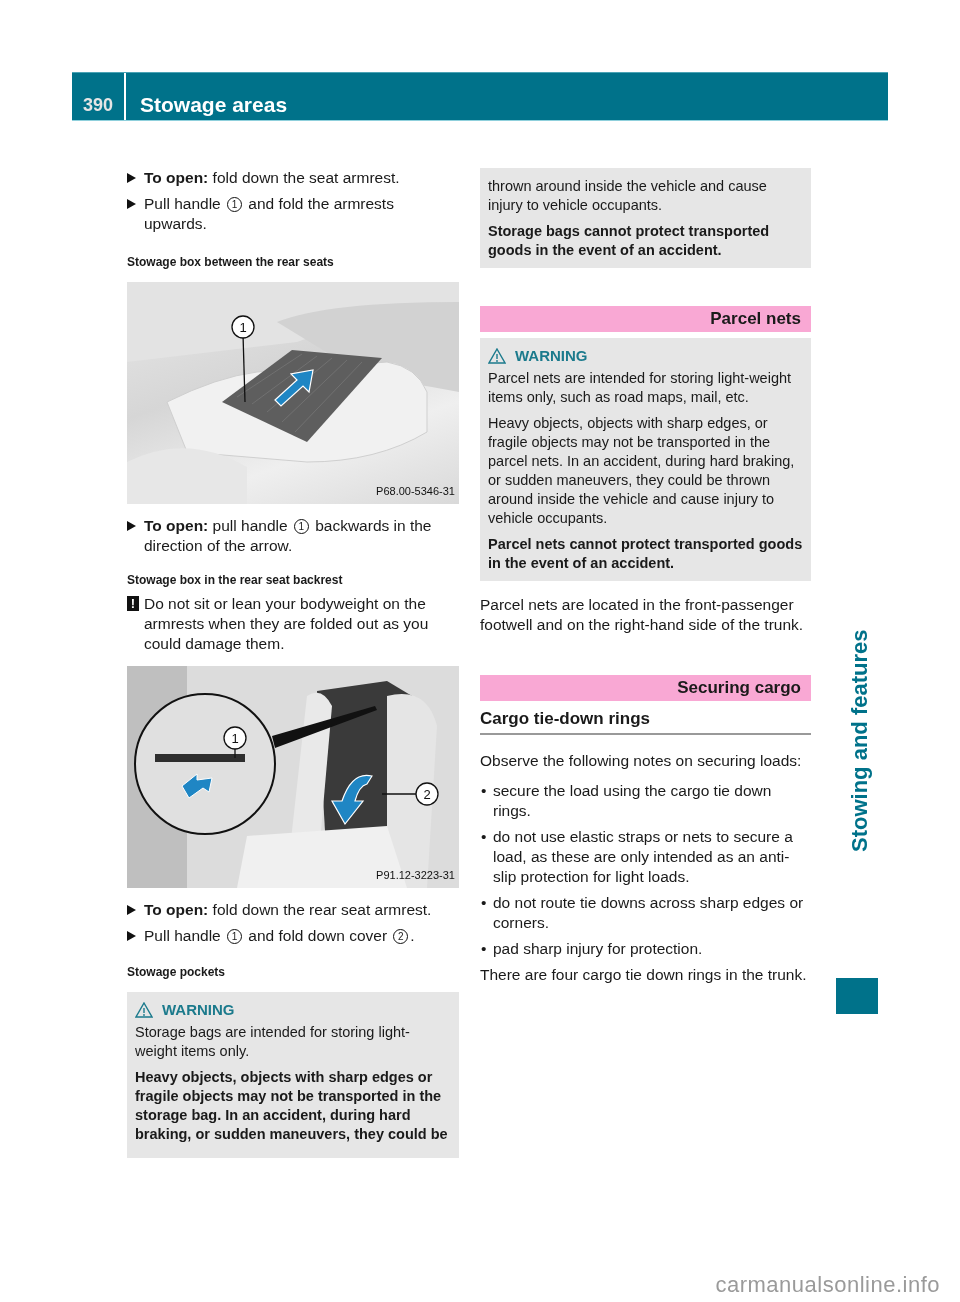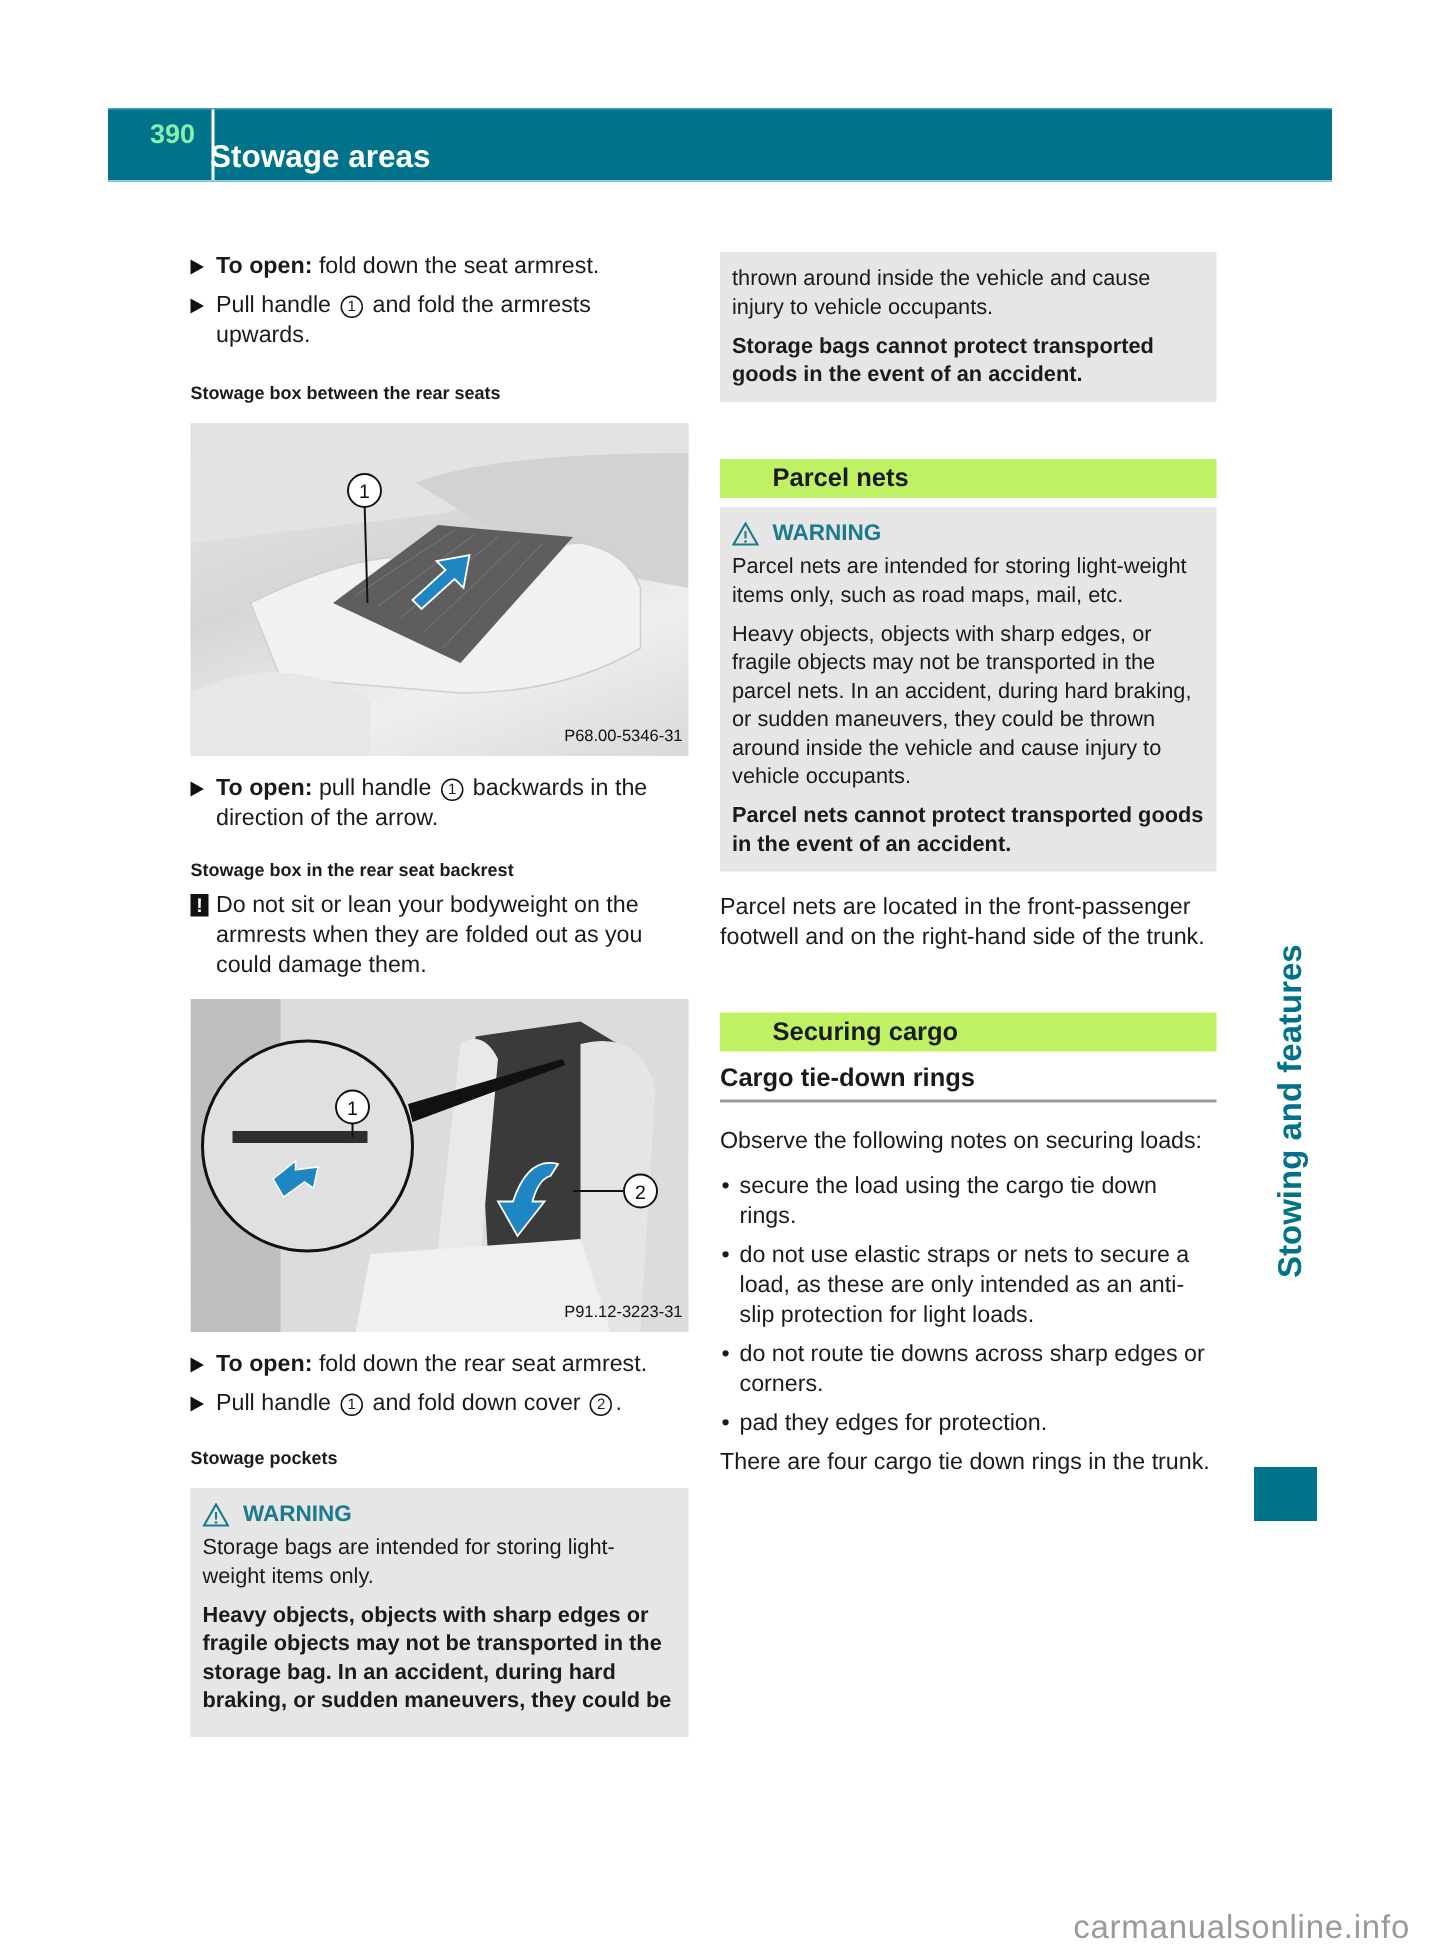--- a/index.html
+++ b/index.html
@@ -4,23 +4,23 @@
 <style>
   * { box-sizing: border-box; margin: 0; padding: 0; }
   html, body { width: 960px; height: 1302px; background: #ffffff; overflow: hidden; }
   body { position: relative; font-family: "Liberation Sans", sans-serif; color: #1a1a1a; }
 
   .header {
     position: absolute; left: 72px; top: 72px; width: 816px; height: 49px;
     background: #00728a; border-top: 1px solid #4aa3b5; border-bottom: 1px solid #8fd0dc;
   }
   .header .page-num {
-    position: absolute; left: 17px; top: 0; width: 54px; height: 47px;
-    border-right: 2px solid #ffffff; color: #86efac; font-weight: bold; font-size: 18px;
-    line-height: 20px; padding-top: 6px; text-align: center;
+    position: absolute; left: 0; top: 0; width: 54px; height: 47px;
+    border-right: 2px solid #ffffff; color: #e5e5e5; font-weight: bold; font-size: 18px;
+    line-height: 20px; padding-top: 22px; text-align: center;
   }
   .header .title {
     position: absolute; left: 68px; top: 20px; color: #fff; font-weight: bold; font-size: 21px;
   }
 
   .side-tab {
     position: absolute; left: 830px; top: 122px; width: 58px; height: 845px;
     background: #ffffff;
   }
   .side-tab .label {
@@ -55,21 +55,21 @@
   .notice { position: relative; padding-left: 17px; margin-bottom: 12px; }
   .notice .bang { position: absolute; left: 0; top: 2px; width: 12px; height: 15px; background: #111; color: #fff;
     font-weight: bold; font-size: 13px; line-height: 15px; text-align: center; }
 
   .warn-box { background: #e6e6e6; padding: 8px 8px 8px 8px; font-size: 14.5px; line-height: 19px; }
   .warn-box p { margin-bottom: 7px; }
   .warn-box p:last-child { margin-bottom: 0; font-weight: bold; }
   .warn-head { color: #1b7a8c; font-weight: bold; font-size: 15px; margin-bottom: 4px; display: flex; align-items: center; }
   .warn-head svg { margin-right: 9px; }
 
-  .section-bar { background: #bef264; font-weight: bold; font-size: 17px; padding: 3px 10px; margin: 0 0 6px 0; height: 26px; }
+  .section-bar { background: #f9a8d4; font-weight: bold; font-size: 17px; padding: 3px 10px; margin: 0 0 6px 0; height: 26px; text-align: right; }
 
   .para { margin-bottom: 10px; }
   .bullets { list-style: none; margin-bottom: 4px; }
   .bullets li { position: relative; padding-left: 13px; margin-bottom: 6px; }
   .bullets li::before { content: "\2022"; position: absolute; left: 1px; top: 0; }
 
   .footer { position: absolute; right: 0; top: 1272px; width: 360px; text-align: right; padding-right: 20px;
     font-size: 22px; color: #9a9a9a; letter-spacing: 0.5px; }
 </style>
 </head>
@@ -205,18 +205,18 @@
 
   <div class="section-bar" style="margin-top:40px;padding-left:35px;">Securing cargo</div>
 
   <h3 class="sub-rule">Cargo tie-down rings</h3>
 
   <p class="para">Observe the following notes on securing loads:</p>
   <ul class="bullets">
     <li>secure the load using the cargo tie down rings.</li>
     <li>do not use elastic straps or nets to secure a load, as these are only intended as an anti-slip protection for light loads.</li>
     <li>do not route tie downs across sharp edges or corners.</li>
-    <li>pad they edges for protection.</li>
+    <li>pad sharp injury for protection.</li>
   </ul>
   <p class="para">There are four cargo tie down rings in the trunk.</p>
 </div>
 
 <div class="footer">carmanualsonline.info</div>
 
 </body></html>

